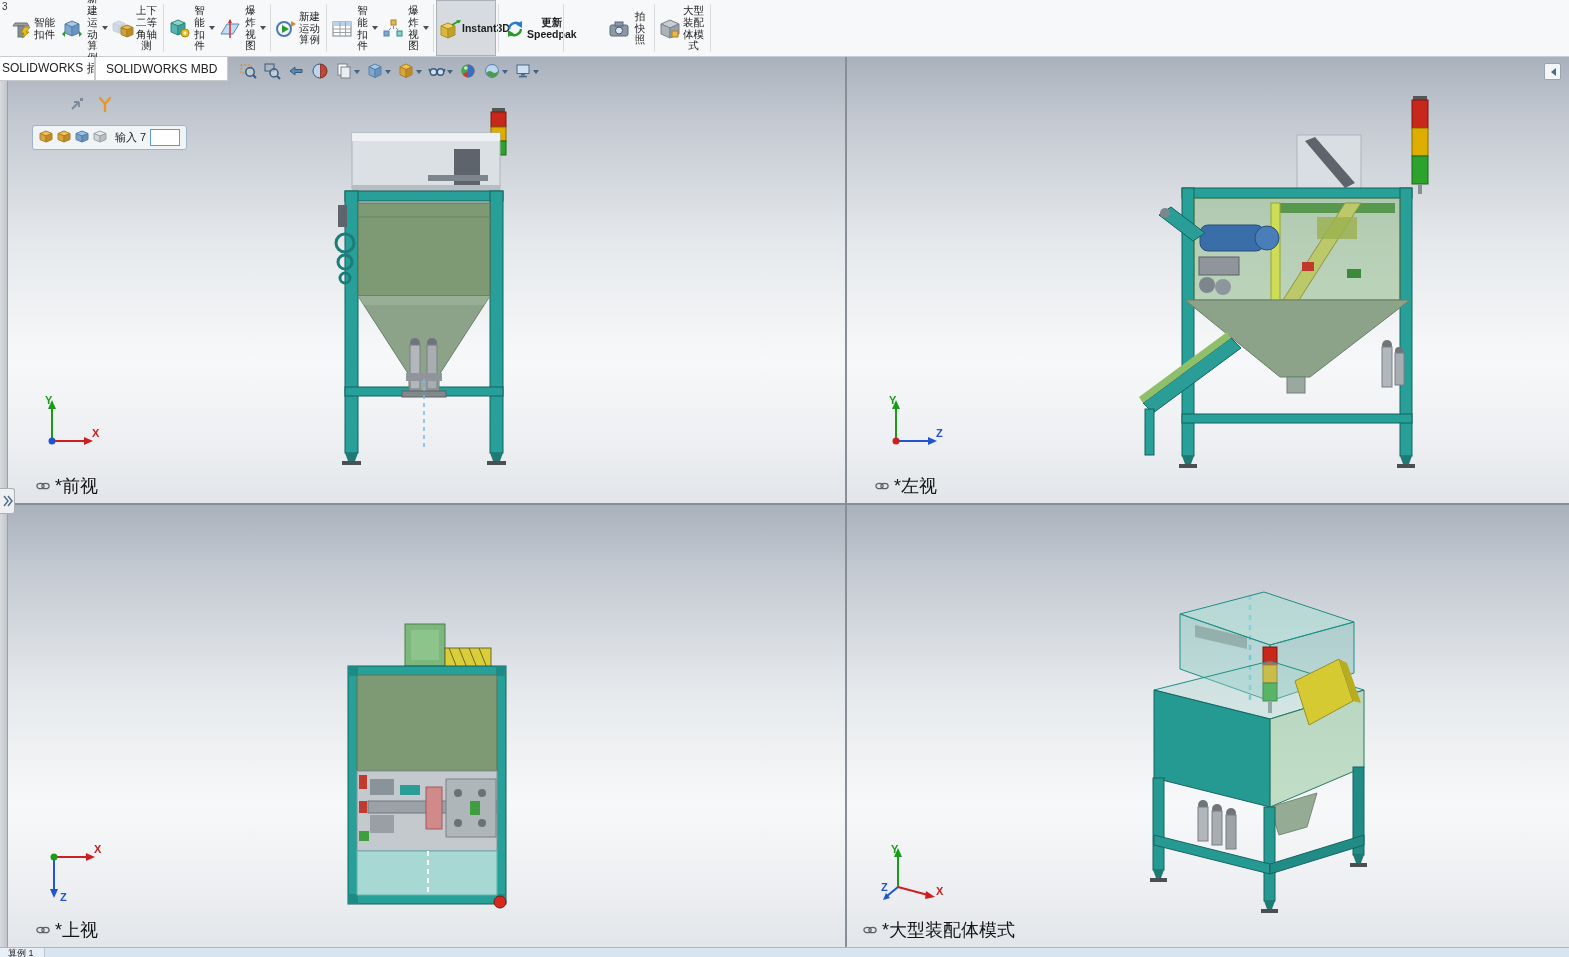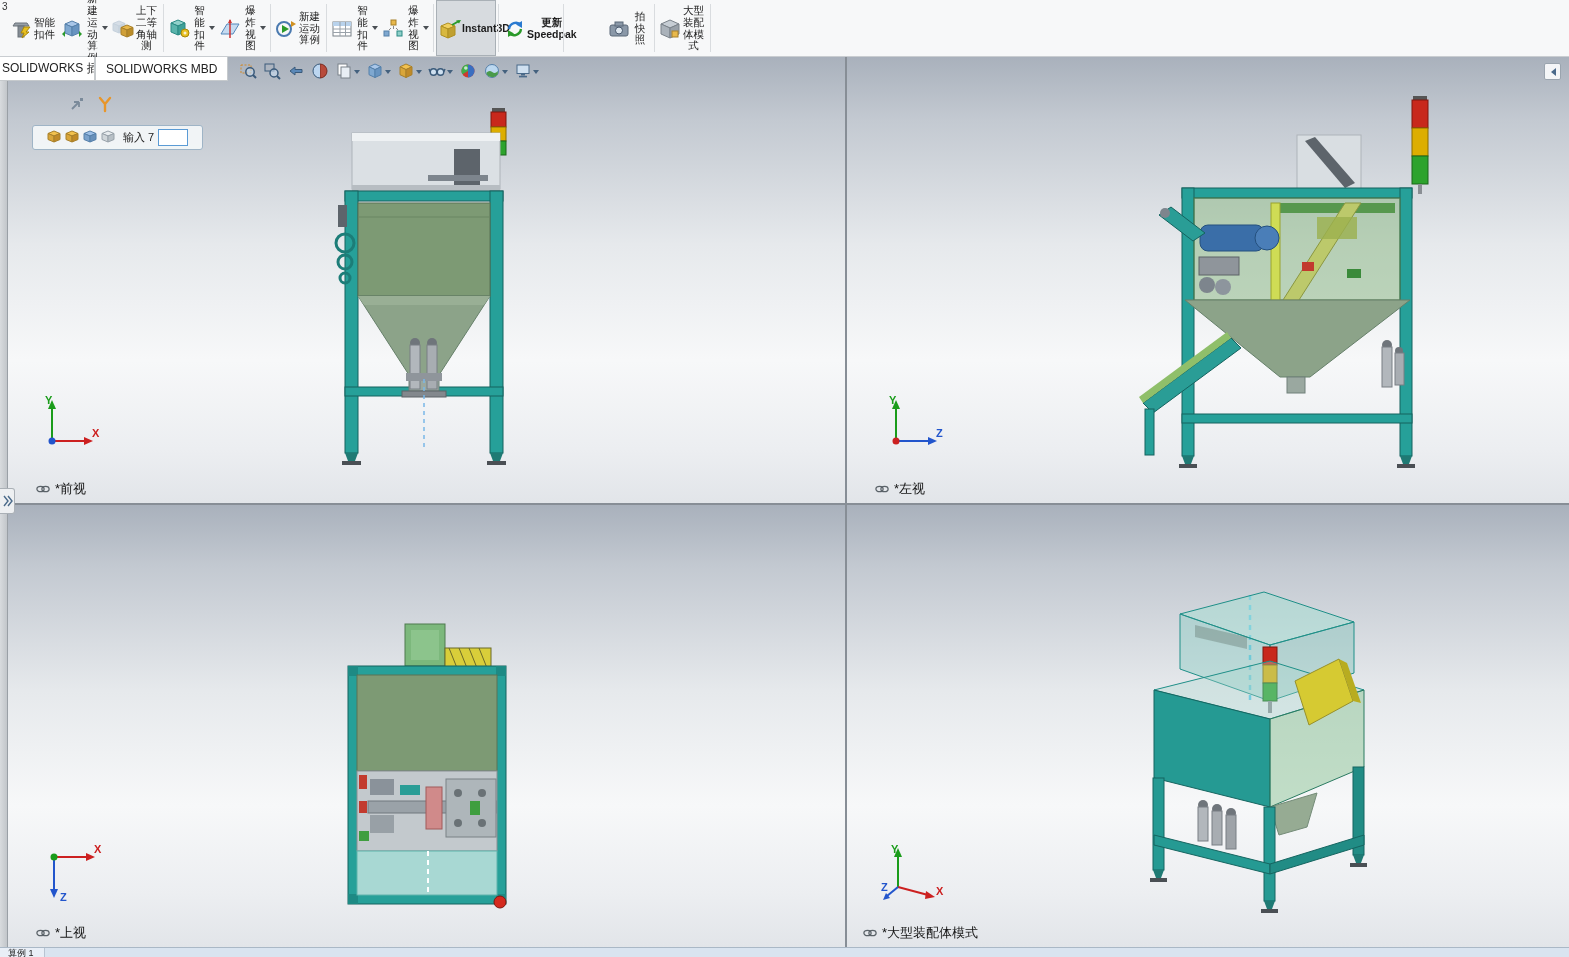--- a/index.html
+++ b/index.html
@@ -32,34 +32,34 @@
   #vp-front{left:8px;top:0;width:837px;height:446px;}
   #vp-left{left:847px;top:0;width:722px;height:446px;}
   #vp-top{left:8px;top:448px;width:837px;height:442px;}
   #vp-iso{left:847px;top:448px;width:722px;height:442px;}
   .vsep{position:absolute;background:#878e96;z-index:10;}
   .vsep-v{left:845px;top:0;width:2px;height:890px;}
   .vsep-h{left:0;top:446px;width:1569px;height:2px;}
   .leftstrip{position:absolute;left:0;top:0;width:8px;height:890px;background:linear-gradient(90deg,#d8dbde,#c2c6ca);border-right:1px solid #9aa0a6;z-index:20;}
   .panel-tab{position:absolute;left:0;top:431px;width:15px;height:26px;background:#eef0f2;border:1px solid #aab0b6;border-left:none;border-radius:0 3px 3px 0;z-index:40;display:flex;align-items:center;justify-content:center;}
 
-  .vp-label{position:absolute;left:28px;bottom:5px;display:flex;align-items:center;gap:5px;font-size:13px;color:#141414;z-index:5;}
+  .vp-label{position:absolute;left:28px;bottom:5px;display:flex;align-items:center;gap:5px;font-size:18px;color:#141414;z-index:5;}
   #vp-iso .vp-label{left:16px;}
   .model,.triad{position:absolute;left:0;top:0;}
   .triad{z-index:4;}
   .triad text{font-size:11px;font-weight:bold;font-family:"Liberation Sans",sans-serif;}
 
   
   .hud{position:absolute;left:229px;top:4px;display:flex;align-items:center;gap:2px;z-index:25;}
   .hud-btn{display:flex;align-items:center;gap:1px;padding:1px 2px;border-radius:2px;}
   .hud-caret{width:0;height:0;border:3px solid transparent;border-top:4px solid #44617e;margin-top:4px;}
 
   
   .mini-icons{position:absolute;left:60px;top:38px;display:flex;gap:10px;z-index:25;}
-  .crumb-bar{position:absolute;left:24px;top:68px;height:25px;display:flex;align-items:center;gap:4px;padding:2px 14px;background:rgba(244,247,249,0.92);border:1px solid #9fb4c6;border-radius:3px;z-index:25;}
+  .crumb-bar{position:absolute;left:24px;top:68px;height:25px;display:flex;align-items:center;gap:4px;padding:2px 6px;background:rgba(244,247,249,0.92);border:1px solid #9fb4c6;border-radius:3px;z-index:25;}
   .crumb-label{font-size:11px;color:#222;margin-left:4px;}
   .crumb-input{width:30px;height:17px;border:1px solid #5b9bd5;background:#fff;font-size:10px;padding:0 2px;font-family:"Liberation Sans",sans-serif;}
 
   .pane-collapse{position:absolute;right:8px;top:6px;width:17px;height:17px;background:rgba(250,251,252,0.92);border:1px solid #9aa4ae;border-radius:2px;display:flex;align-items:center;justify-content:center;z-index:25;}
   .tri-left{width:0;height:0;border:4px solid transparent;border-right:5px solid #4a6a8a;margin-right:2px;}
 
   
   .statusbar{position:absolute;left:0;top:947px;width:1569px;height:26px;background:#d9e4f0;border-top:1px solid #aab8c6;overflow:hidden;display:flex;align-items:flex-start;}
   .ms-tab{font-size:9px;line-height:11px;color:#222;padding:0 10px 0 8px;background:#e9eff7;border-right:1px solid #b8c4d2;height:10px;}
 </style>

